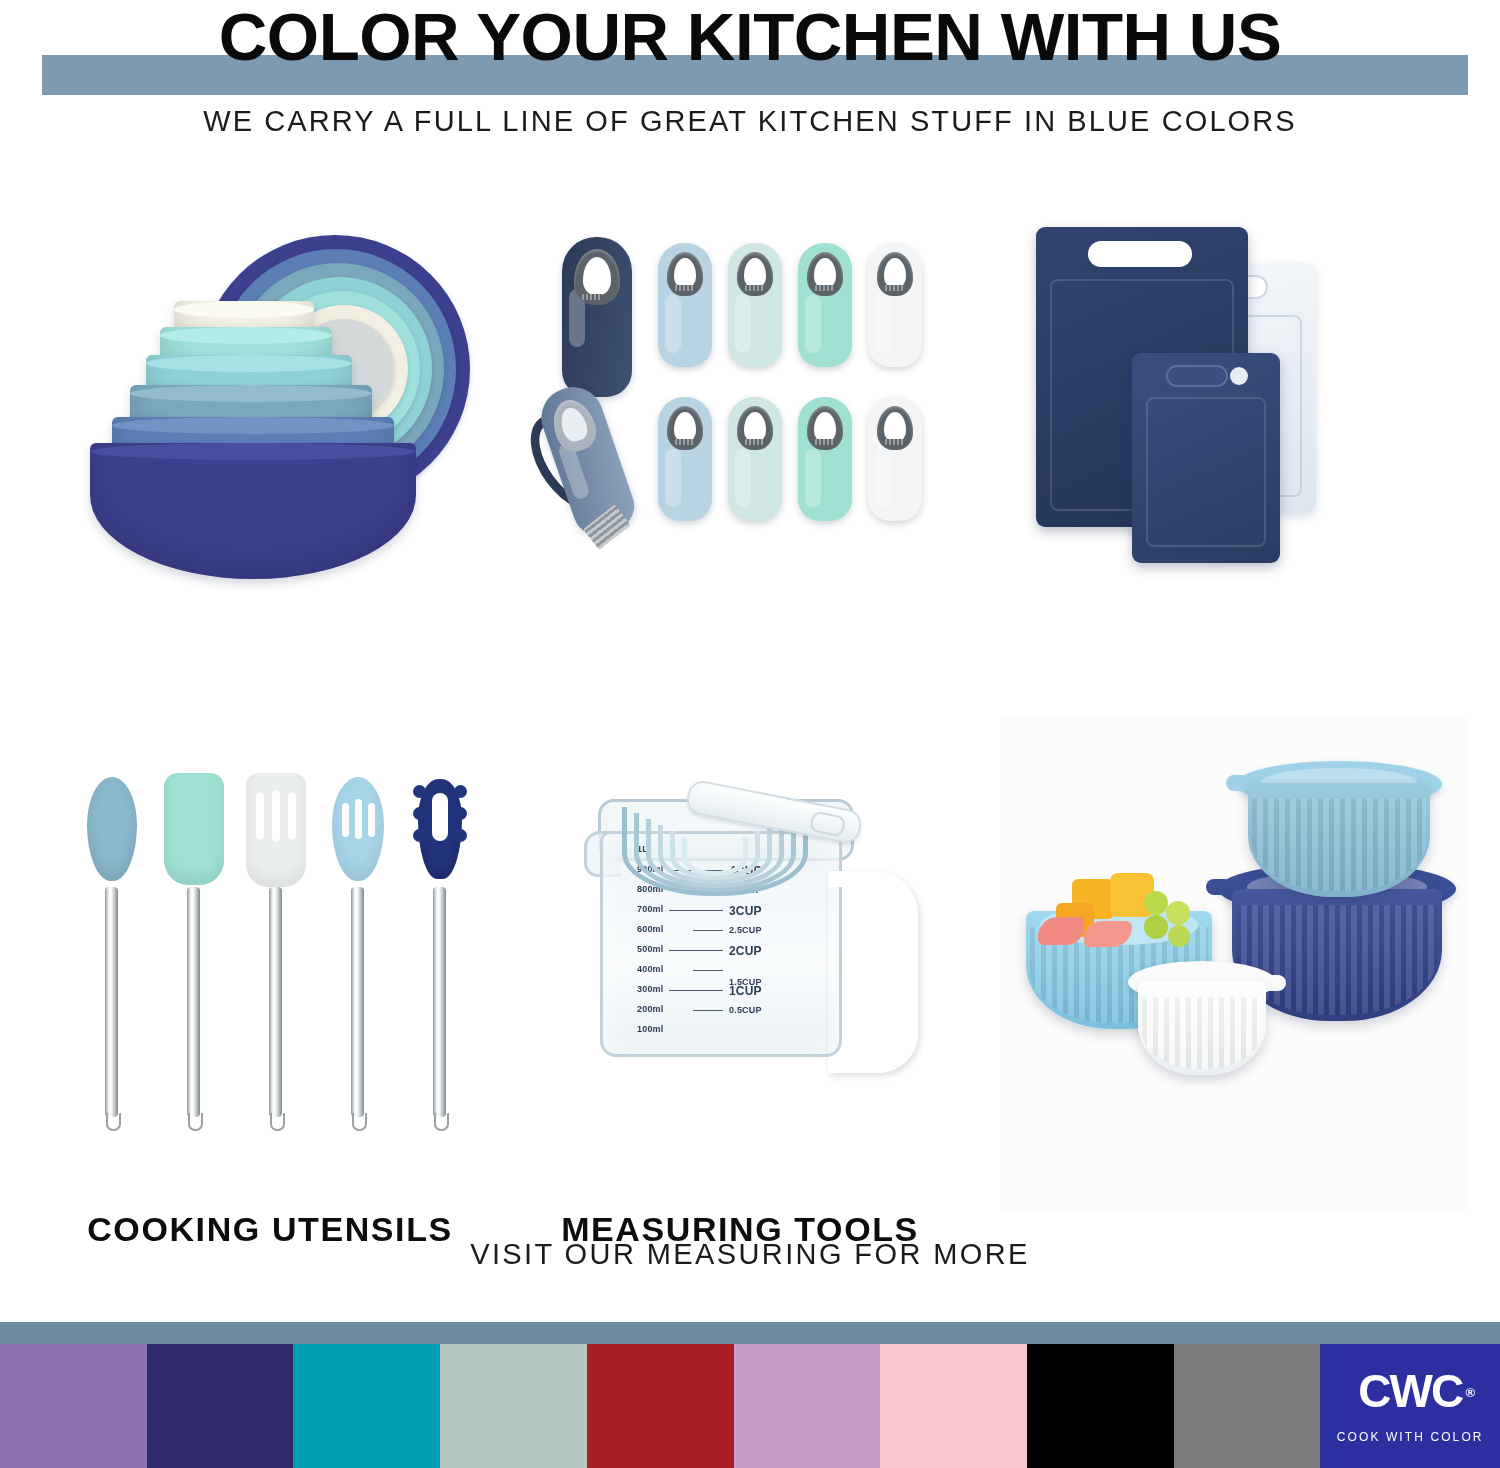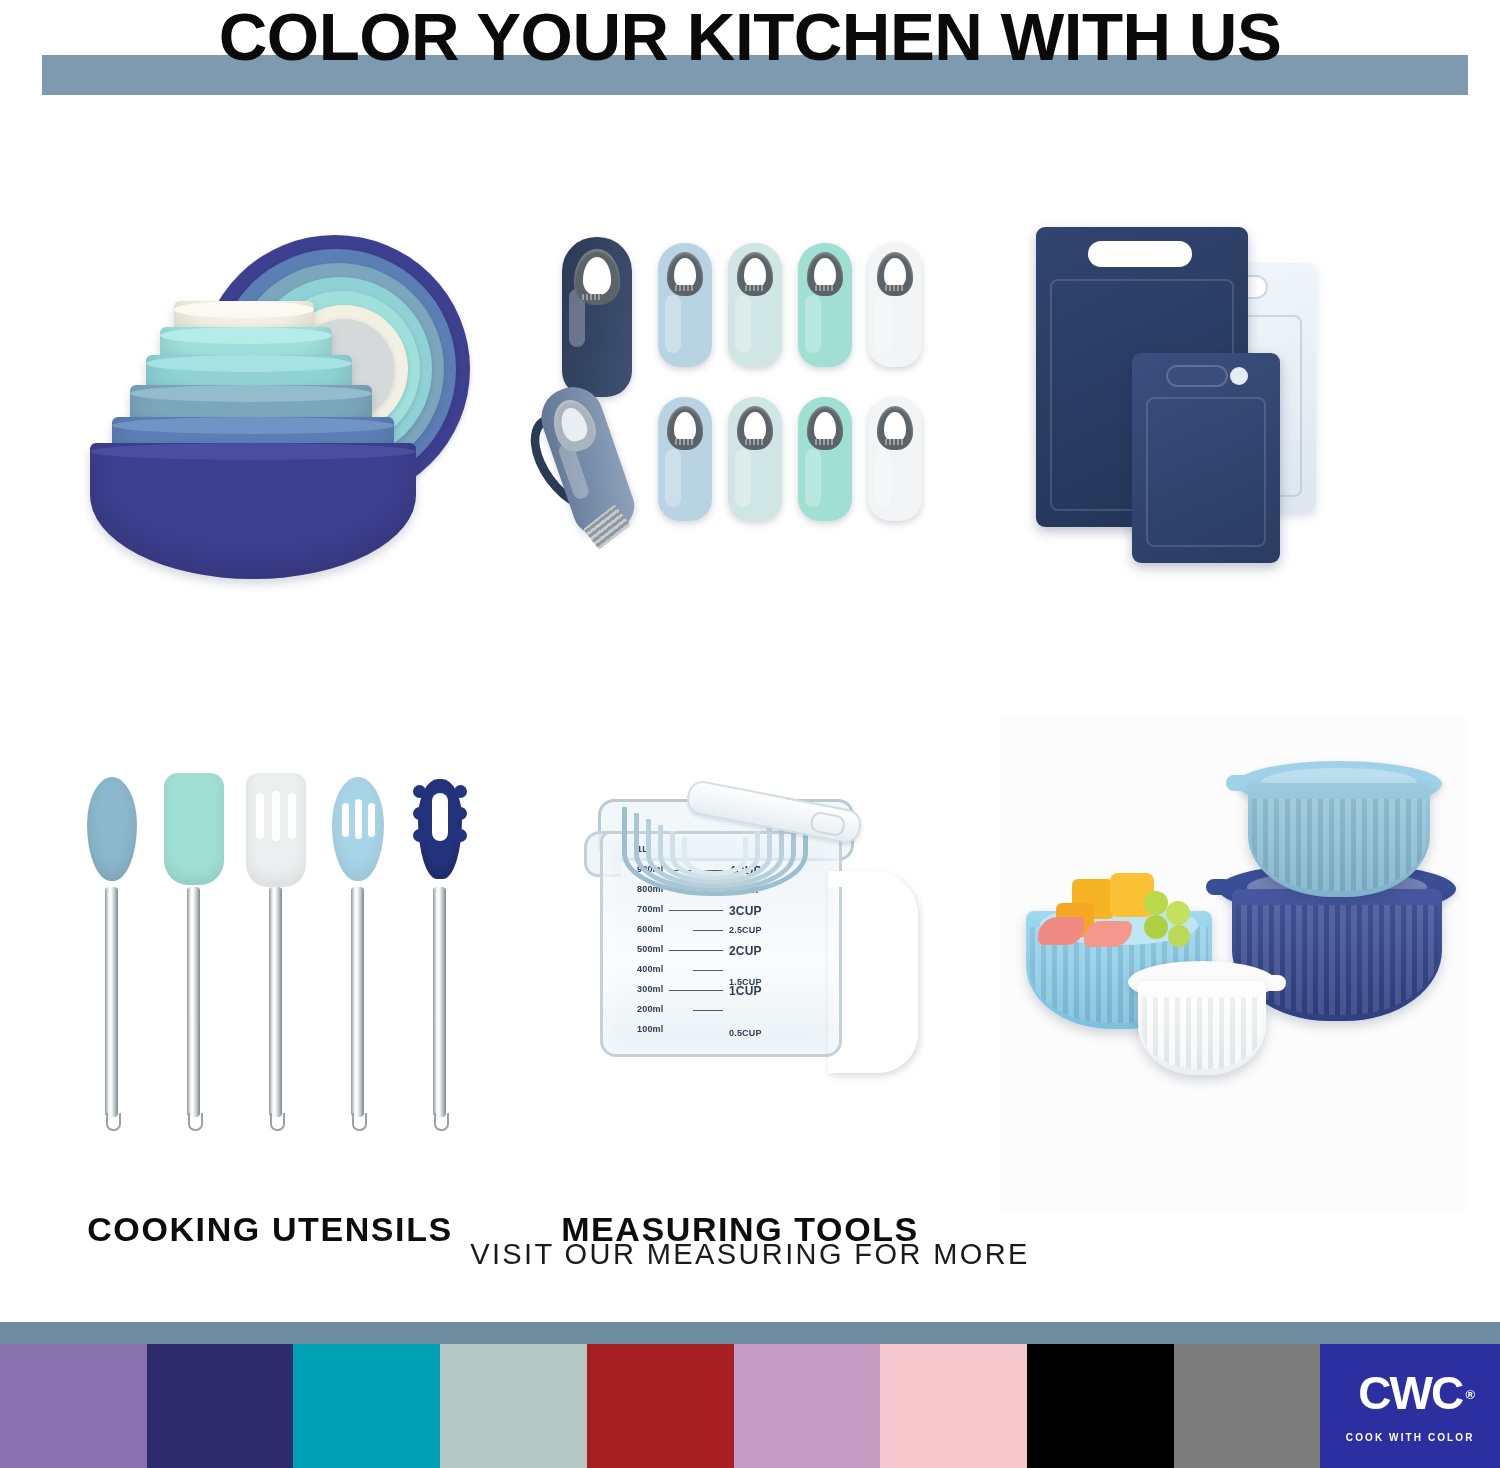--- a/index.html
+++ b/index.html
@@ -232,28 +232,29 @@
   .swatch{flex:1 1 0;height:124px;position:relative;}
   .logo-wrap{
     position:absolute;left:0;top:0;right:0;bottom:0;
     display:flex;flex-direction:column;align-items:center;justify-content:center;
   }
   .logo-cwc{
     color:#ffffff;font-size:46px;font-weight:bold;letter-spacing:-2px;
     line-height:46px;position:relative;font-family:"Liberation Sans",sans-serif;
   }
   .logo-reg{position:absolute;right:-13px;top:2px;font-size:13px;letter-spacing:0;}
-  .logo-tag{color:#ffffff;font-size:10px;letter-spacing:2.1px;font-weight:bold;margin-top:16px;}
+  .logo-tag{color:#ffffff;font-size:12px;letter-spacing:2.1px;font-weight:normal;margin-top:16px;}
 </style>
 </head>
 <body>
 
 <div class="header">
   <div class="header-band" style="background: rgb(126, 154, 176);"></div>
   <div class="header-title">COLOR YOUR KITCHEN WITH US</div>
+  <div class="header-sub">WE CARRY A FULL LINE OF GREAT KITCHEN STUFF IN BLUE COLORS</div>
 </div>
 
 <div class="grid">
 
   <div class="cell r1 c1">
     <div class="cell-art">
       <div class="mb">
         <div class="mb-lid" style="left:120px;top:6px;width:270px;height:268px;background:#3d3f8f;"></div>
         <div class="mb-lid" style="left:136px;top:20px;width:240px;height:240px;background:#5b7fb5;"></div>
         <div class="mb-lid" style="left:152px;top:34px;width:212px;height:212px;background:#7ba6bb;"></div>
@@ -477,21 +478,21 @@
           <div class="mk-line" style="top:156px;"></div>
           <div class="mk-line short" style="top:176px;"></div>
 
           <div class="mk mk-r" style="top:30px;font-size:12px;">4CUP</div>
           <div class="mk mk-r" style="top:51px;">3.5CUP</div>
           <div class="mk mk-r" style="top:70px;font-size:12px;">3CUP</div>
           <div class="mk mk-r" style="top:91px;">2.5CUP</div>
           <div class="mk mk-r" style="top:110px;font-size:12px;">2CUP</div>
           <div class="mk mk-r" style="top:143px;">1.5CUP</div>
           <div class="mk mk-r" style="top:150px;font-size:12px;">1CUP</div>
-          <div class="mk mk-r" style="top:171px;margin-top:23px;">0.5CUP</div>
+          <div class="mk mk-r" style="top:171px;">0.5CUP</div>
         </div>
 
         <div class="mk" style="left:196px;top:58px;font-size:9px;color:#3b5068;">1L</div>
 
         <div class="mcup-spoons">
           <div class="spoon-arc" style="left:0px;top:0px;width:176px;height:84px;border-color:#9cbfd0;"></div>
           <div class="spoon-arc" style="left:12px;top:6px;width:152px;height:74px;border-color:#a9c6d4;"></div>
           <div class="spoon-arc" style="left:24px;top:12px;width:128px;height:64px;border-color:#b6d0db;"></div>
           <div class="spoon-arc" style="left:36px;top:18px;width:104px;height:54px;border-color:#c2d8e1;"></div>
           <div class="spoon-arc" style="left:48px;top:24px;width:80px;height:44px;border-color:#cfe1e8;"></div>

